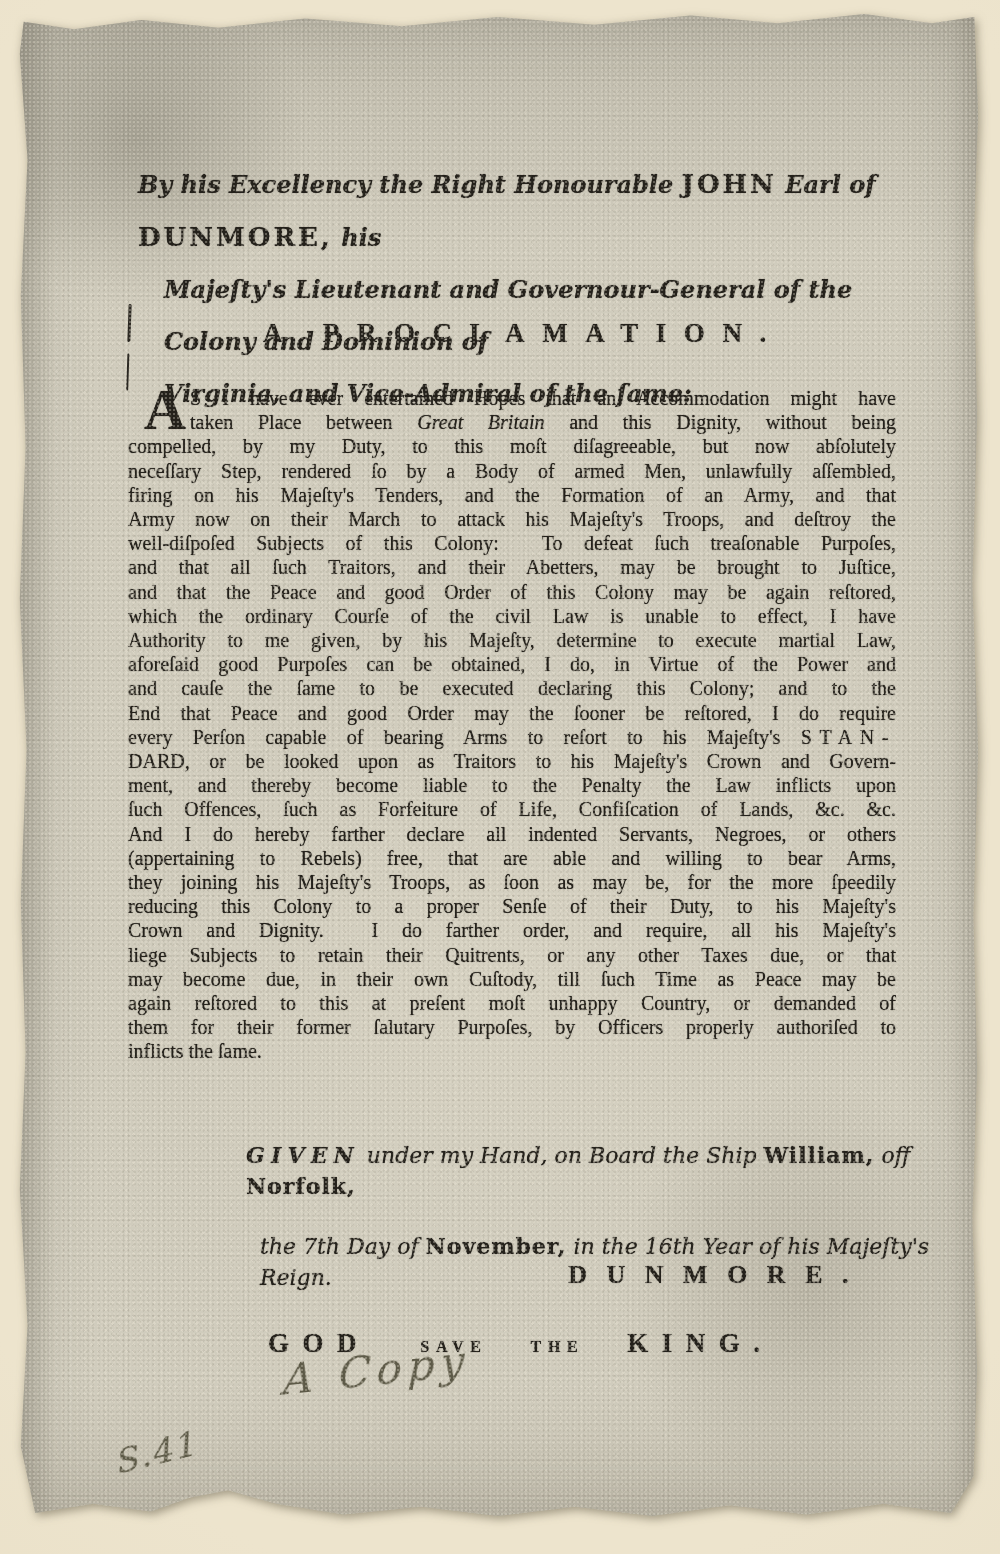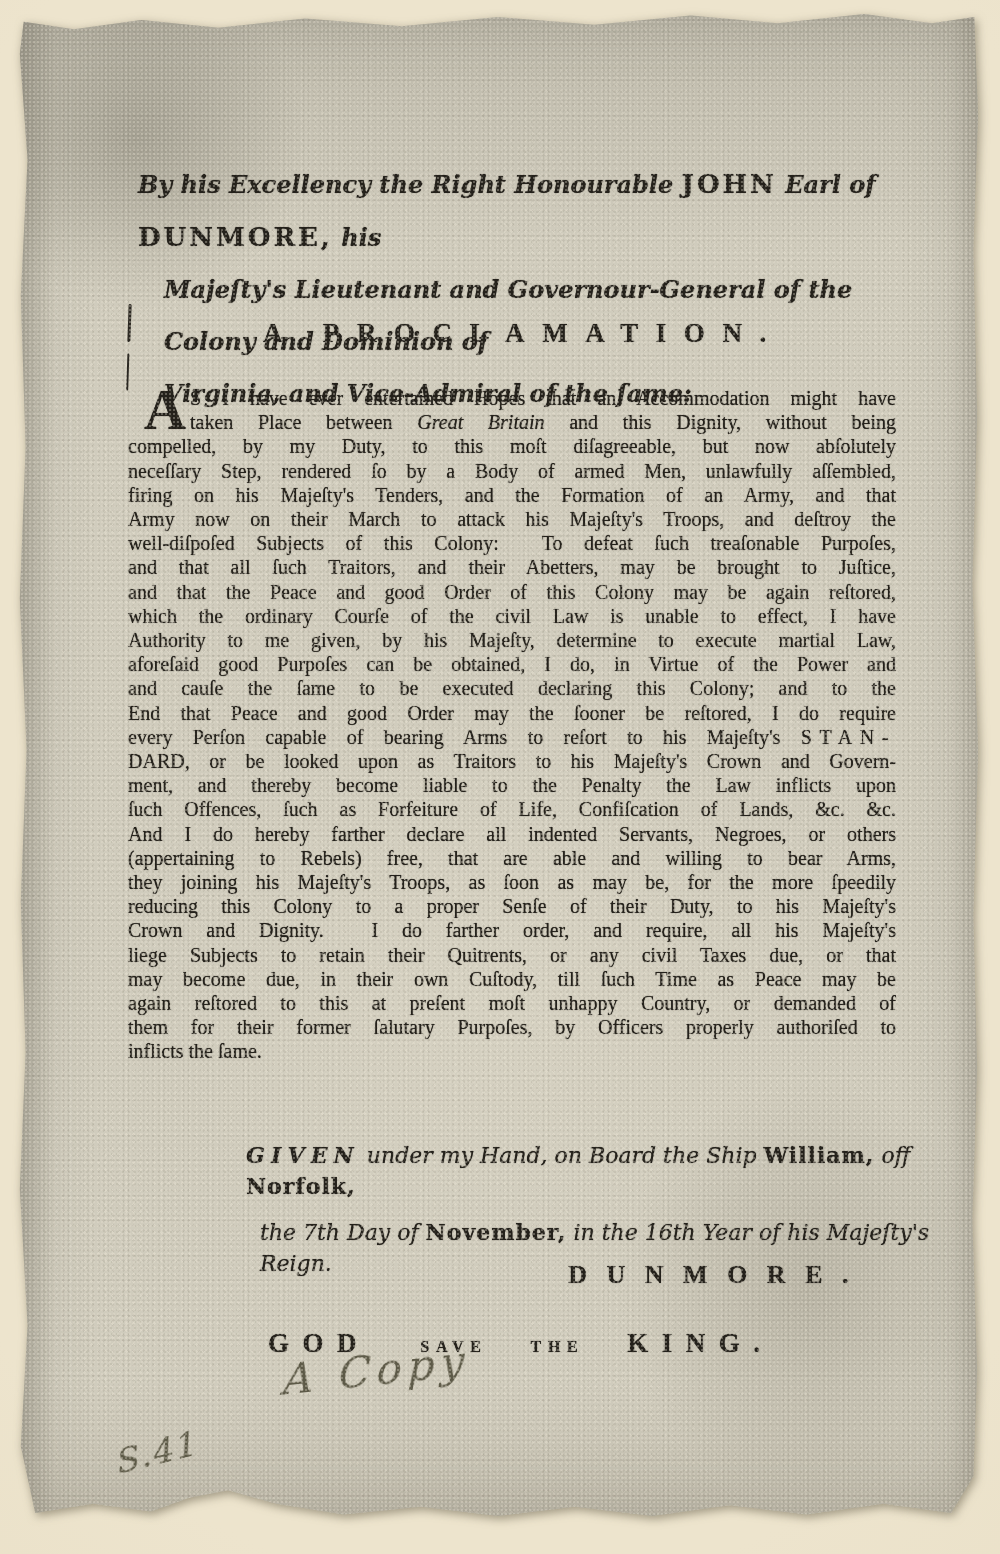--- a/index.html
+++ b/index.html
@@ -50,21 +50,21 @@
     font:400 20px/24.2px "Liberation Serif", serif;}
   .bline{text-align:justify;text-align-last:justify;}
   .blast{text-align-last:left;}
   .dcpad{padding-left:62px;}
   .dropcap{position:absolute;left:16px;top:-1px;font-size:58px;line-height:50px;font-weight:bold;}
   .si{font-style:italic;}
   .sr{font-style:normal;}
   .ssp{letter-spacing:0.38em;}
   .dateline{position:absolute;left:230px;top:1132px;
     font:italic 400 22px/31px "DejaVu Serif", serif;}
-  .dfirst{margin-bottom:15px;}
+  .dfirst{margin-bottom:29px;}
   .dindent{padding-left:14px;}
   .dateline .sr{font-style:normal;font-weight:bold;letter-spacing:1px;}
   .sgc{letter-spacing:0.28em;font-weight:bold;}
   .signature{position:absolute;right:112px;top:1252px;white-space:nowrap;
     font:bold 26px/30px "Liberation Serif", serif;letter-spacing:0.75em;}
   .motto{position:absolute;left:252px;top:1320px;white-space:nowrap;
     font-family:"Liberation Serif", serif;font-weight:bold;}
   .slg{font-size:27px;letter-spacing:0.5em;margin-right:30px;margin-top:8px;}
   .ssm{font-size:16px;letter-spacing:0.42em;margin-right:32px;margin-top:37px;}
   
@@ -117,21 +117,21 @@
             <div class="bline"><span class="sr">End that Peace and good Order may the ſooner be reſtored, I do require</span></div>
             <div class="bline"><span class="sr">every Perſon capable of bearing Arms to reſort to his Majeſty's </span><span class="ssp">STAN-</span></div>
             <div class="bline"><span class="sr">DARD, or be looked upon as Traitors to his Majeſty's Crown and Govern-</span></div>
             <div class="bline"><span class="sr">ment, and thereby become liable to the Penalty the Law inflicts upon</span></div>
             <div class="bline"><span class="sr">ſuch Offences, ſuch as Forfeiture of Life, Confiſcation of Lands, &amp;c. &amp;c.</span></div>
             <div class="bline"><span class="sr">And I do hereby farther declare all indented Servants, Negroes, or others</span></div>
             <div class="bline"><span class="sr">(appertaining to Rebels) free, that are able and willing to bear Arms,</span></div>
             <div class="bline"><span class="sr">they joining his Majeſty's Troops, as ſoon as may be, for the more ſpeedily</span></div>
             <div class="bline"><span class="sr">reducing this Colony to a proper Senſe of their Duty, to his Majeſty's</span></div>
             <div class="bline"><span class="sr">Crown and Dignity.&nbsp; I do farther order, and require, all his Majeſty's</span></div>
-            <div class="bline"><span class="sr">liege Subjects to retain their Quitrents, or any civil Taxes due, or that</span></div>
+            <div class="bline"><span class="sr">liege Subjects to retain their Quitrents, or any other Taxes due, or that</span></div>
             <div class="bline"><span class="sr">may become due, in their own Cuſtody, till ſuch Time as Peace may be</span></div>
             <div class="bline"><span class="sr">again reſtored to this at preſent moſt unhappy Country, or demanded of</span></div>
             <div class="bline"><span class="sr">them for their former ſalutary Purpoſes, by Officers properly authoriſed to</span></div>
             <div class="bline blast"><span class="sr">inflicts the ſame.</span></div>
           </div>
       </div>
 
       <div class="dateline ink" id="dateline-lines">
           <div class="dline dfirst"><span class="sgc">GIVEN</span><span class="si"> under my Hand, on Board the Ship </span><span class="sr">William,</span><span class="si"> off </span><span class="sr">Norfolk,</span></div>
           <div class="dline dindent"><span class="si">the 7th Day of </span><span class="sr">November,</span><span class="si"> in the 16th Year of his Majeſty's</span></div>

